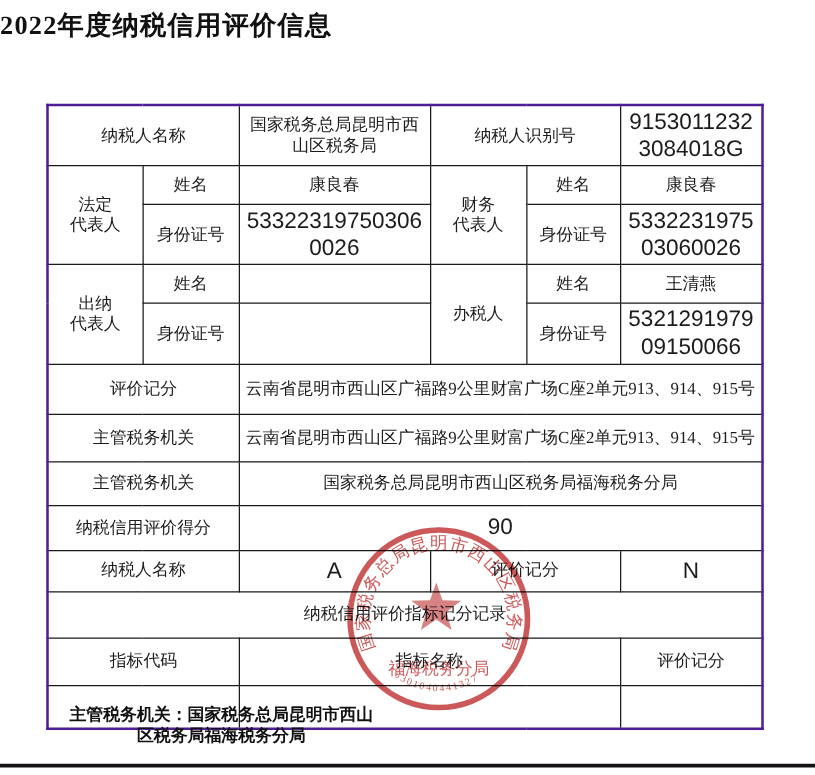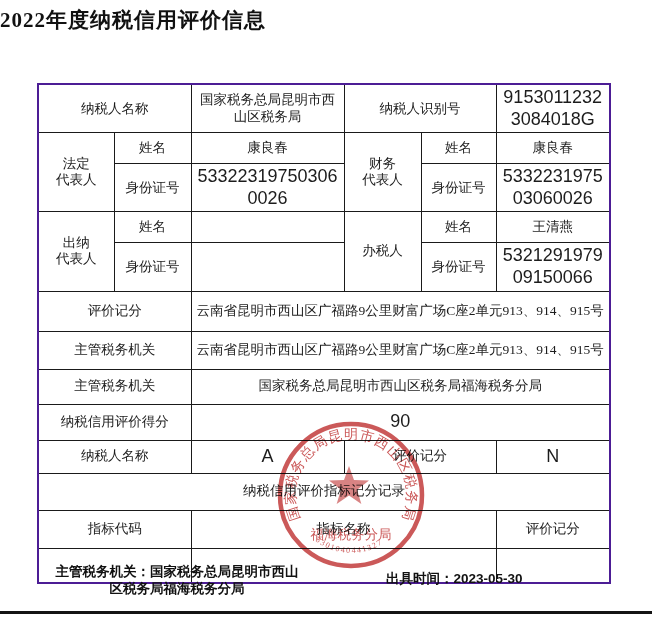--- a/index.html
+++ b/index.html
@@ -165,17 +165,16 @@
     </text>
     <polygon transform="translate(-2,-8)" fill-opacity="0.75" points="0,-21 -5,-6.88 -19.97,-6.49 -8.08,2.63 -12.34,16.99 0,8.5 12.34,16.99 8.08,2.63 19.97,-6.49 5,-6.88" fill="#c23b3b"></polygon>
     <text x="0" y="44" text-anchor="middle" font-size="13.5" fill="#c23b3b">福海税务分局</text>
     <text font-size="8" letter-spacing="1" fill="#c23b3b">
       <textPath href="#sealBottomArc" startOffset="0" textLength="72">5301040441327</textPath>
     </text>
   </svg>
 
   <div class="footer-left"><span>主管税务机关：</span><span>国家税务总局昆明市西山区税务局福海税务分局</span></div>
 
-  <div class="footer-right"><span>出具时间：</span><span class="date">2023-05-30</span></div>
 
   <div class="bottom-rule"></div>
 
 </div>
 
 </body></html>

